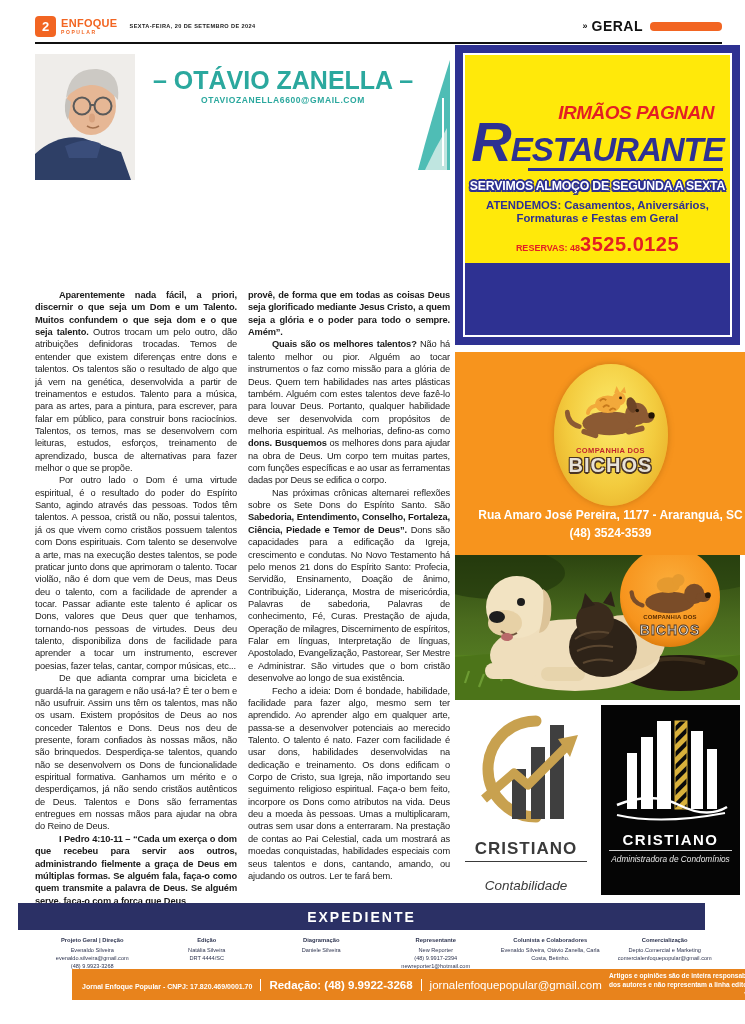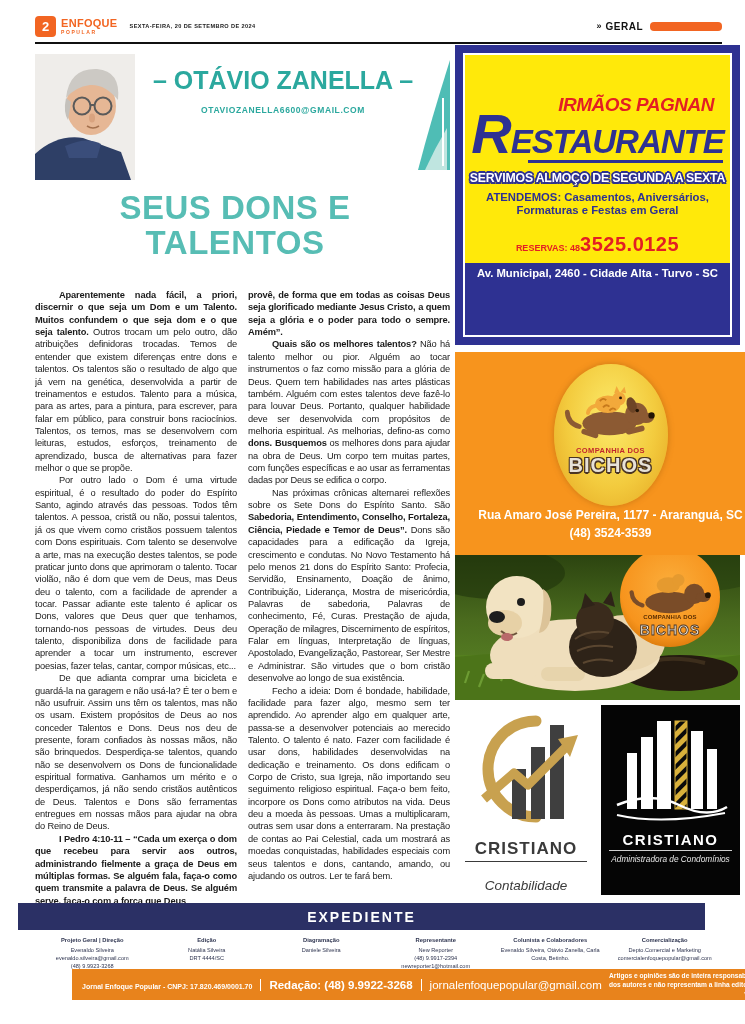--- a/index.html
+++ b/index.html
@@ -9,30 +9,30 @@
 
   
   .header-bar { position:absolute; left:35px; top:13px; width:687px; height:26px; display:flex; align-items:center; }
   .pagenum { width:21px; height:21px; background:#F26522; border-radius:4px; color:#fff; font-weight:bold; font-size:13px; display:flex; align-items:center; justify-content:center; }
   .logo { margin-left:5px; line-height:1; }
   .logo .l1 { color:#F26522; font-weight:900; font-size:11px; letter-spacing:.3px; }
   .logo .l2 { color:#F26522; font-weight:700; font-size:5px; letter-spacing:1.6px; margin-top:1px; }
   .edition-date { margin-left:12px; font-size:5.6px; font-weight:700; color:#1a1a1a; letter-spacing:.4px; }
   .section-flag { margin-left:auto; display:flex; align-items:center; gap:4px; }
   .section-flag .chev { font-size:9px; font-weight:900; color:#111; }
-  .section-flag .name { font-size:10px; font-weight:900; color:#111; letter-spacing:.5px; }
+  .section-flag .name { font-size:14px; font-weight:900; color:#111; letter-spacing:.5px; }
   .section-flag .bar { width:72px; height:9px; background:#F26522; border-radius:4px; margin-left:3px; }
   .header-rule { position:absolute; left:35px; top:42px; width:687px; height:2px; background:#101010; }
 
   
   .author-photo { position:absolute; left:35px; top:54px; width:100px; height:126px; overflow:hidden; }
   .author-block { position:absolute; left:140px; top:66px; width:286px; text-align:center; }
   .author-name { color:#2BA89E; font-weight:900; font-size:25px; letter-spacing:0; white-space:nowrap; }
   .author-sub { color:#4FB9AF; font-size:13.5px; margin-top:5px; }
-  .author-email { color:#2BA89E; font-size:8.5px; font-weight:800; letter-spacing:.6px; margin-top:10px; }
+  .author-email { color:#2BA89E; font-size:8.5px; font-weight:800; letter-spacing:.6px; margin-top:0; }
   .sail { position:absolute; left:413px; top:58px; width:40px; height:120px; }
 
   
   .article-title { position:absolute; left:55px; top:190px; width:360px; text-align:center; color:#57BDB4; font-weight:800; font-size:33px; line-height:1.07; letter-spacing:.5px; }
   .article-body { position:absolute; left:35px; top:289px; width:416px; height:616px; display:flex; gap:11px; overflow:hidden; }
   .col { width:202px; height:616px; overflow:hidden; font-size:9.3px; line-height:1.33; color:#1b1b1b; text-align:justify; letter-spacing:-.15px; }
   .col p { text-indent:24px; }
   .col p.noindent { text-indent:0; }
   .col .bold { font-weight:bold; }
 
@@ -41,21 +41,21 @@
   .ad-rest-inner { border:2px solid #fff; height:100%; display:flex; flex-direction:column; }
   .rest-yellow { background:#FFE90A; padding:4px 6px 7px; display:flex; flex-direction:column; align-items:center; justify-content:flex-end; height:208px; }
   .rest-top { align-self:flex-end; margin-right:10px; color:#E31E24; font-style:italic; font-weight:900; font-size:19px; letter-spacing:-.5px; }
   .rest-main { color:#2E3192; font-style:italic; font-weight:900; line-height:.8; margin-top:-4px; letter-spacing:-1px; white-space:nowrap; }
   .rest-main .big { font-size:56px; }
   .rest-main .rest { font-size:33px; }
   .rest-underline { width:195px; height:3px; background:#2E3192; margin:3px 0 8px 55px; }
   .rest-servimos { font-size:12.3px; font-weight:900; color:#fff; letter-spacing:-.2px; white-space:nowrap;
      text-shadow:-1.5px -1.5px 0 #2E3192, 1.5px -1.5px 0 #2E3192, -1.5px 1.5px 0 #2E3192, 1.5px 1.5px 0 #2E3192, 0 -1.8px 0 #2E3192, 0 1.8px 0 #2E3192, -1.8px 0 0 #2E3192, 1.8px 0 0 #2E3192; }
   .rest-atend { margin-top:6px; color:#2E3192; font-weight:900; font-size:11.3px; line-height:1.15; text-align:center; }
-  .rest-reservas { margin-top:16px; display:flex; align-items:baseline; gap:0; color:#E31E24; }
+  .rest-reservas { margin-top:8px; display:flex; align-items:baseline; gap:0; color:#E31E24; }
   .rest-reservas .lab { font-size:9px; font-weight:800; }
   .rest-reservas .num { font-size:20px; font-weight:900; letter-spacing:.5px; }
   .rest-address { color:#fff; font-weight:700; font-size:11.3px; text-align:center; padding:4px 0 2px; white-space:nowrap; }
 
   
   .ad-bichos { position:absolute; left:455px; top:352px; width:311px; height:348px; }
   .bichos-top { position:relative; height:203px; background:#F7941D; }
   .bichos-oval { position:absolute; left:50%; top:12px; transform:translateX(-50%); width:114px; height:142px; border-radius:50%; background:radial-gradient(ellipse at 50% 38%, #FCEB6B 0%, #F3CB3E 55%, #E3A31F 100%); box-shadow:0 0 6px rgba(120,70,0,.35); overflow:hidden; text-align:center; }
   .bichos-oval svg { display:block; margin:18px auto 0; }
   .bichos-logo-l1 { color:#C1272D; font-weight:900; font-size:7.5px; letter-spacing:.4px; margin-top:2px; }
@@ -127,21 +127,20 @@
   <div class="author-block">
     <div class="author-name">– OTÁVIO ZANELLA –</div>
     <div class="author-email">OTAVIOZANELLA6600@GMAIL.COM</div>
   </div>
   <svg class="sail" viewBox="0 0 40 120">
     <path d="M37,2 L37,112 L5,112 Q18,62 37,2 Z" fill="#4FBDB5"></path>
     <path d="M34,70 L34,112 L12,112 Q22,90 34,70 Z" fill="#BFE5E0"></path>
     <line x1="30" y1="40" x2="30" y2="108" stroke="#ffffff" stroke-width="2"></line>
   </svg>
 
-  <h1 class="article-title">SEUS DONS E TALENTOS</h1>
   <div class="article-body">
     <div class="col">
         <p><span class="bold">Aparentemente nada fácil, a priori, discernir o que seja um Dom e um Talento. Muitos confundem o que seja dom e o que seja talento. </span><span>Outros trocam um pelo outro, dão atribuições definidoras trocadas. Temos de entender que existem diferenças entre dons e talentos. Os talentos são o resultado de algo que já vem na genética, desenvolvida a partir de treinamentos e estudos. Talento para a música, para as artes, para a pintura, para escrever, para falar em público, para construir bons raciocínios. Talentos, os temos, mas se desenvolvem com leituras, estudos, esforços, treinamento de aprendizado, busca de alternativas para fazer melhor o que se propõe.</span></p>
         <p><span>Por outro lado o Dom é uma virtude espiritual, é o resultado do poder do Espírito Santo, agindo através das pessoas. Todos têm talentos. A pessoa, cristã ou não, possui talentos, já os que vivem como cristãos possuem talentos com Dons espirituais. Com talento se desenvolve a arte, mas na execução destes talentos, se pode praticar junto dons que aprimoram o talento. Tocar violão, não é dom que vem de Deus, mas Deus deu o talento, com a facilidade de aprender a tocar. Passar adiante este talento é aplicar os Dons, valores que Deus quer que tenhamos, tornando-nos pessoas de virtudes. Deus deu talento, disponibiliza dons de facilidade para aprender a tocar um instrumento, escrever poesias, fazer telas, cantar, compor músicas, etc...</span></p>
         <p><span>De que adianta comprar uma bicicleta e guardá-la na garagem e não usá-la? É ter o bem e não usufruir. Assim uns têm os talentos, mas não os usam. Existem propósitos de Deus ao nos conceder Talentos e Dons. Deus nos deu de presente, foram confiados às nossas mãos, não são brinquedos. Desperdiça-se talentos, quando não se desenvolvem os Dons de funcionalidade espiritual formativa. Ganhamos um mérito e o desperdiçamos, já não sendo cristãos autênticos de Deus. Talentos e Dons são ferramentas entregues em nossas mãos para ajudar na obra do Reino de Deus.</span></p>
         <p><span class="bold">I Pedro 4:10-11 – “Cada um exerça o dom que recebeu para servir aos outros, administrando fielmente a graça de Deus em múltiplas formas. Se alguém fala, faça-o como quem transmite a palavra de Deus. Se alguém serve, faça-o com a força que Deus</span></p>
       </div>
     <div class="col">
         <p class="noindent"><span class="bold">provê, de forma que em todas as coisas Deus seja glorificado mediante Jesus Cristo, a quem seja a glória e o poder para todo o sempre. Amém”.</span></p>
         <p><span class="bold">Quais são os melhores talentos? </span><span>Não há talento melhor ou pior. Alguém ao tocar instrumentos o faz como missão para a glória de Deus. Quem tem habilidades nas artes plásticas também. Alguém com estes talentos deve fazê-lo para louvar Deus. Portanto, qualquer habilidade deve ser desenvolvida com propósitos de melhoria espiritual. As melhorias, defino-as como </span><span class="bold">dons. Busquemos</span><span> os melhores dons para ajudar na obra de Deus. Um corpo tem muitas partes, com funções específicas e ao usar as ferramentas dadas por Deus se edifica o corpo.</span></p>
@@ -159,21 +158,20 @@
         <div class="rest-servimos">SERVIMOS ALMOÇO DE SEGUNDA A SEXTA</div>
         <div class="rest-atend">
           <div>ATENDEMOS: Casamentos, Aniversários,</div>
           <div>Formaturas e Festas em Geral</div>
         </div>
         <div class="rest-reservas">
           <span class="lab">RESERVAS: 48</span>
           <span class="num">3525.0125</span>
         </div>
       </div>
-      <div class="rest-address">Av. Municipal, 2460 - Cidade Alta - Turvo - SC</div>
     </div>
   </div>
 
   <div class="ad-bichos">
     <div class="bichos-top">
       <div class="bichos-oval">
         <svg width="96" height="62" viewBox="0 0 120 78">
           <path d="M20,56 q-14,-4 -15,-18" stroke="#8C5A33" stroke-width="6" fill="none" stroke-linecap="round"></path>
           <ellipse cx="58" cy="52" rx="34" ry="15" fill="#8C5A33"></ellipse>
           <rect x="24" y="58" width="22" height="7" rx="3.5" fill="#8C5A33" transform="rotate(18 24 58)"></rect>

